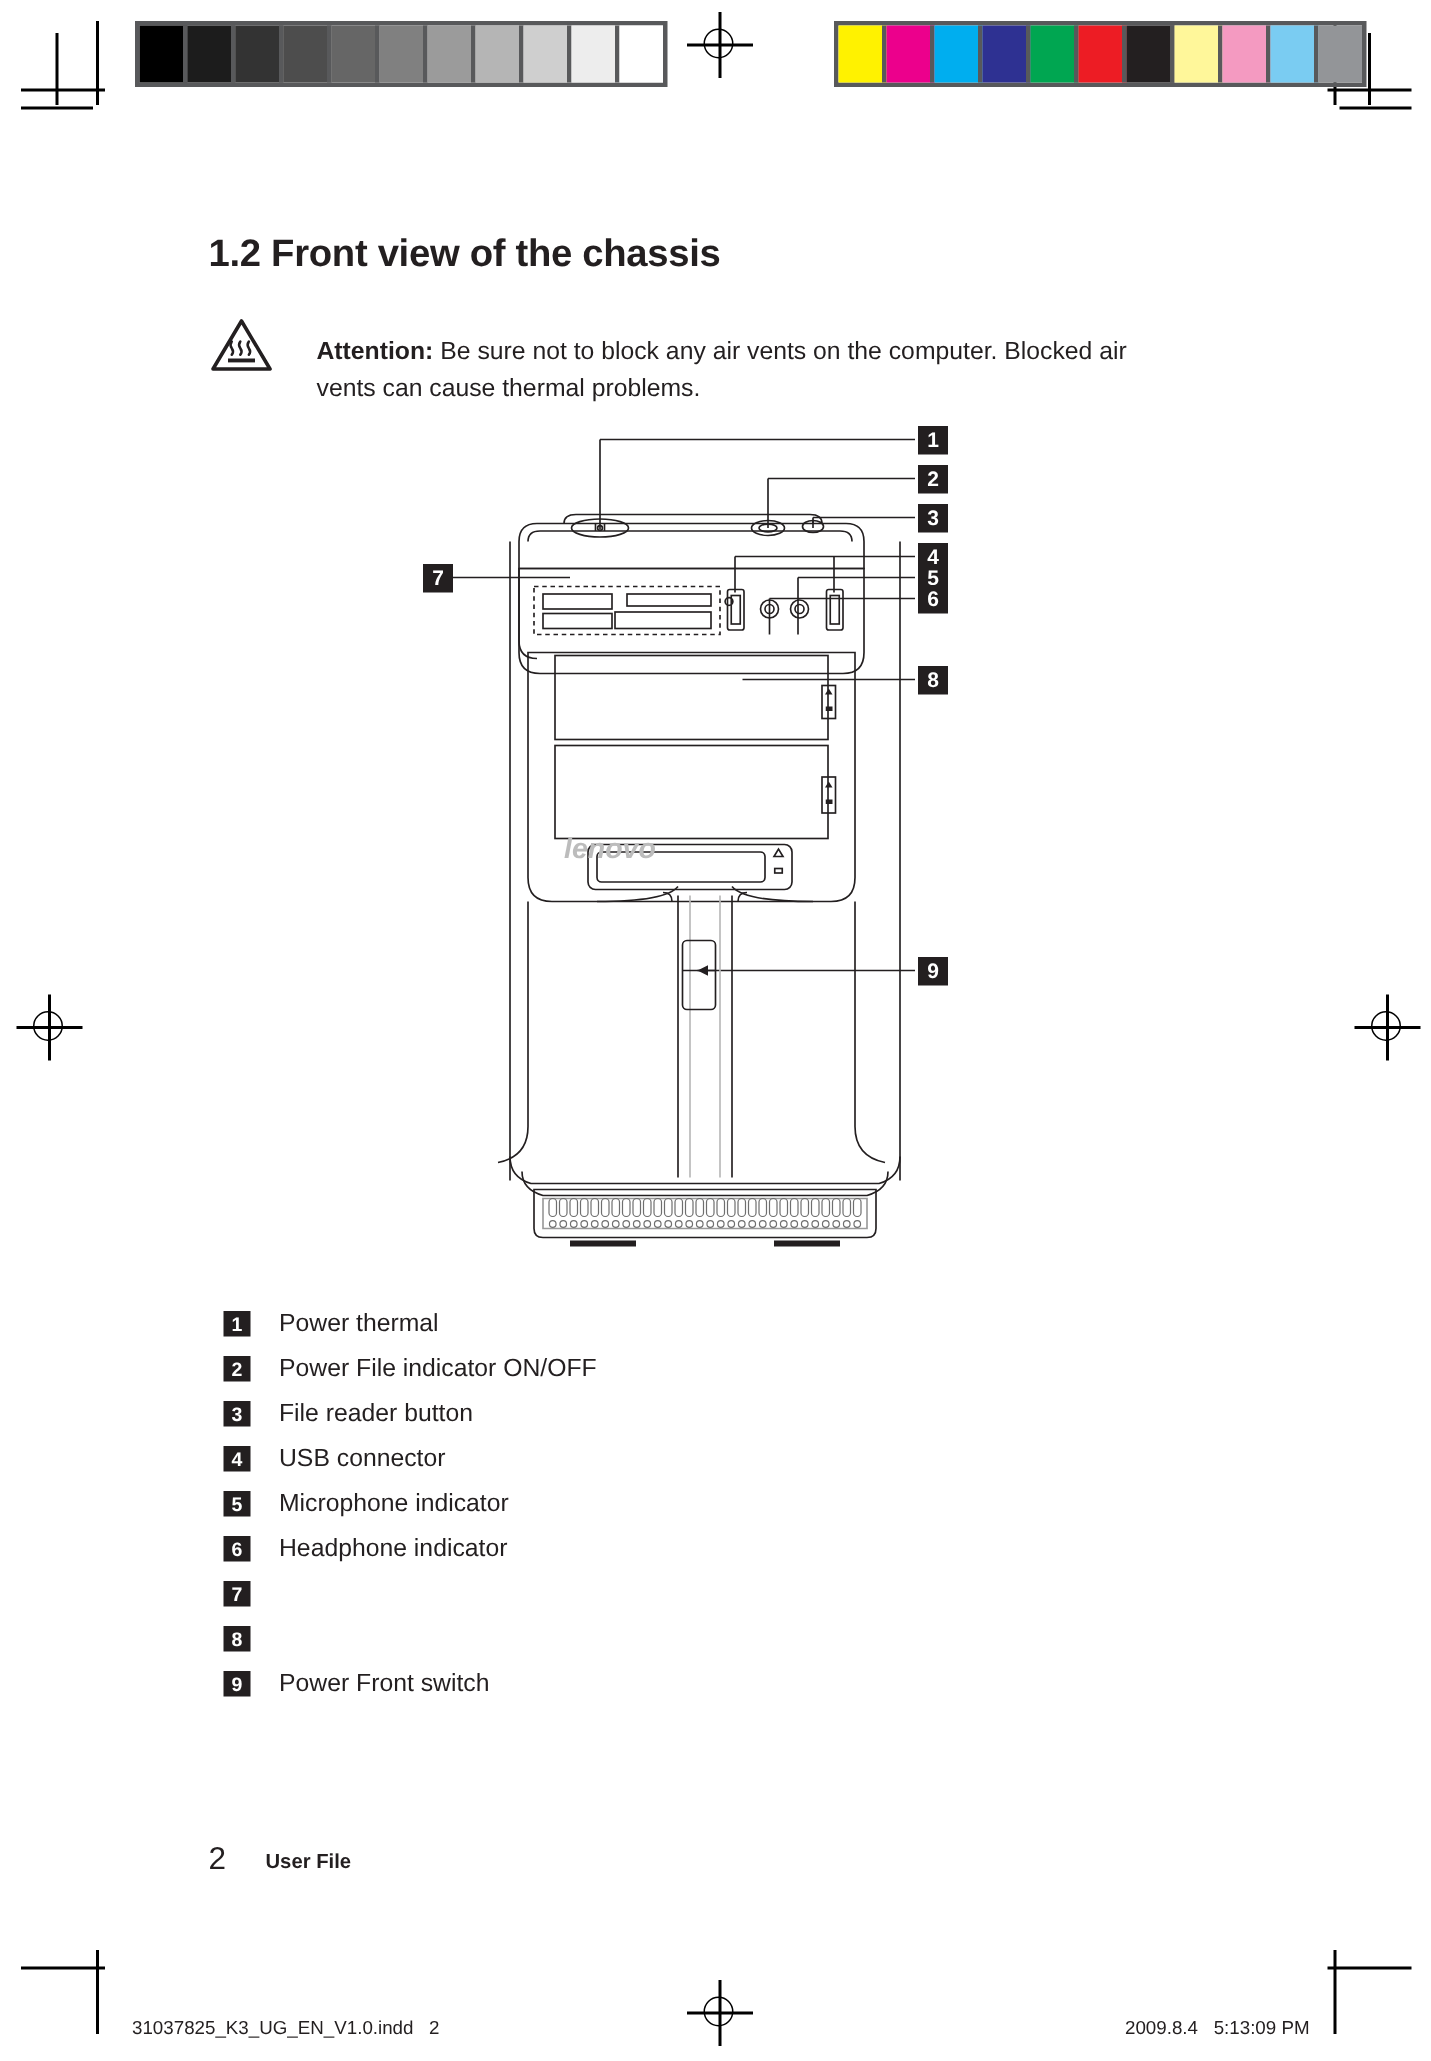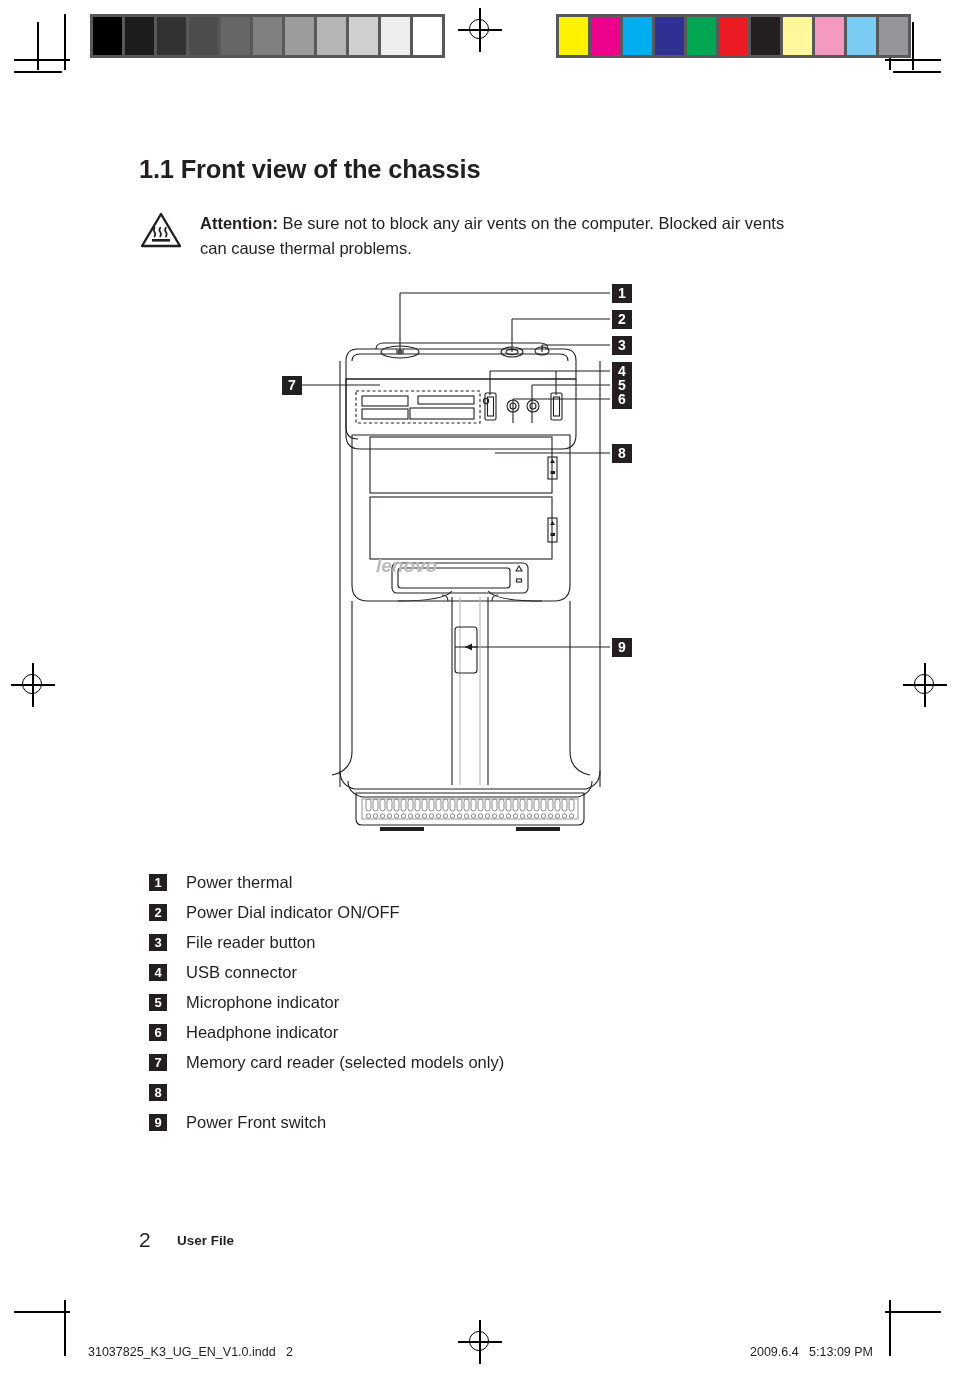--- a/index.html
+++ b/index.html
@@ -20,21 +20,21 @@
   .calbar i:last-child{border-right:none;}
 
   
   .page{position:absolute;left:0;top:0;width:954px;height:1374px;}
 
   h1.sec{position:absolute;left:139px;top:155px;margin:0;
          font-size:25.5px;font-weight:bold;letter-spacing:-.2px;}
 
   .attn{position:absolute;left:139px;top:206px;width:660px;}
   .attn .tri{position:absolute;left:0;top:4px;width:44px;height:40px;}
-  .attn p{margin:5px;padding-left:56px;font-size:16.5px;line-height:25px;}
+  .attn p{margin:16px;padding-left:56px;font-size:16.5px;line-height:25px;}
   .attn b{font-weight:bold;}
 
   
   .diagram{position:absolute;left:280px;top:275px;width:380px;height:590px;}
   .diagram svg{display:block;}
 
   
   .badge{position:absolute;background:#231f20;color:#fff;font-weight:bold;
          font-size:14px;line-height:19px;text-align:center;width:20px;height:19px;}
 
@@ -113,21 +113,21 @@
       <i style="background: rgb(46, 49, 146);"></i>
       <i style="background: rgb(0, 166, 81);"></i>
       <i style="background: rgb(237, 28, 36);"></i>
       <i style="background: rgb(35, 31, 32);"></i>
       <i style="background: rgb(255, 247, 154);"></i>
       <i style="background: rgb(244, 154, 193);"></i>
       <i style="background: rgb(122, 204, 242);"></i>
       <i style="background: rgb(147, 149, 152);"></i>
     </div>
 
-  <h1 class="sec">1.1 Front view of the chassis</h1>
+  <h1 class="sec">1.2 Front view of the chassis</h1>
 
   <div class="attn">
     <span class="tri">
       <svg width="44" height="40" viewBox="0 0 44 40">
         <path d="M22 4 L41 36 L3 36 Z" fill="none" stroke="#231f20" stroke-width="2.4" stroke-linejoin="round"></path>
         <rect x="13" y="29" width="18" height="2.6" fill="#231f20"></rect>
         <path d="M15.5 26.5 q1.6 -2.2 0 -4.4 q-1.6 -2.2 0 -4.4" fill="none" stroke="#231f20" stroke-width="1.7" stroke-linecap="round"></path>
         <path d="M21.2 26.5 q1.6 -2.2 0 -4.4 q-1.6 -2.2 0 -4.4" fill="none" stroke="#231f20" stroke-width="1.7" stroke-linecap="round"></path>
         <path d="M26.9 26.5 q1.6 -2.2 0 -4.4 q-1.6 -2.2 0 -4.4" fill="none" stroke="#231f20" stroke-width="1.7" stroke-linecap="round"></path>
       </svg>
@@ -319,53 +319,52 @@
     <div class="badge" style="left:332px;top:363px;">9</div>
   </div>
 
   <div class="legend" id="legendList">
       <div class="row">
         <span class="num">1</span>
         <span class="lbl">Power thermal</span>
       </div>
       <div class="row">
         <span class="num">2</span>
-        <span class="lbl">Power Dial indicator ON/OFF</span>
+        <span class="lbl">Power File indicator ON/OFF</span>
       </div>
       <div class="row">
         <span class="num">3</span>
         <span class="lbl">File reader button</span>
       </div>
       <div class="row">
         <span class="num">4</span>
         <span class="lbl">USB connector</span>
       </div>
       <div class="row">
         <span class="num">5</span>
         <span class="lbl">Microphone indicator</span>
       </div>
       <div class="row">
         <span class="num">6</span>
         <span class="lbl">Headphone indicator</span>
       </div>
       <div class="row">
         <span class="num">7</span>
-        <span class="lbl">Memory card reader (selected models only)</span>
       </div>
       <div class="row">
         <span class="num">8</span>
       </div>
       <div class="row">
         <span class="num">9</span>
         <span class="lbl">Power Front switch</span>
       </div>
     </div>
 
   <div class="pgnum">2</div>
   <div class="guide">User File</div>
   <div class="fileinfo">
     <span>31037825_K3_UG_EN_V1.0.indd</span>&nbsp;&nbsp;&nbsp;<span>2</span>
   </div>
   <div class="stamp">
-    <span>2009.6.4</span>&nbsp;&nbsp;&nbsp;<span>5:13:09 PM</span>
+    <span>2009.8.4</span>&nbsp;&nbsp;&nbsp;<span>5:13:09 PM</span>
   </div>
 
 </div>
 
 </body></html>

